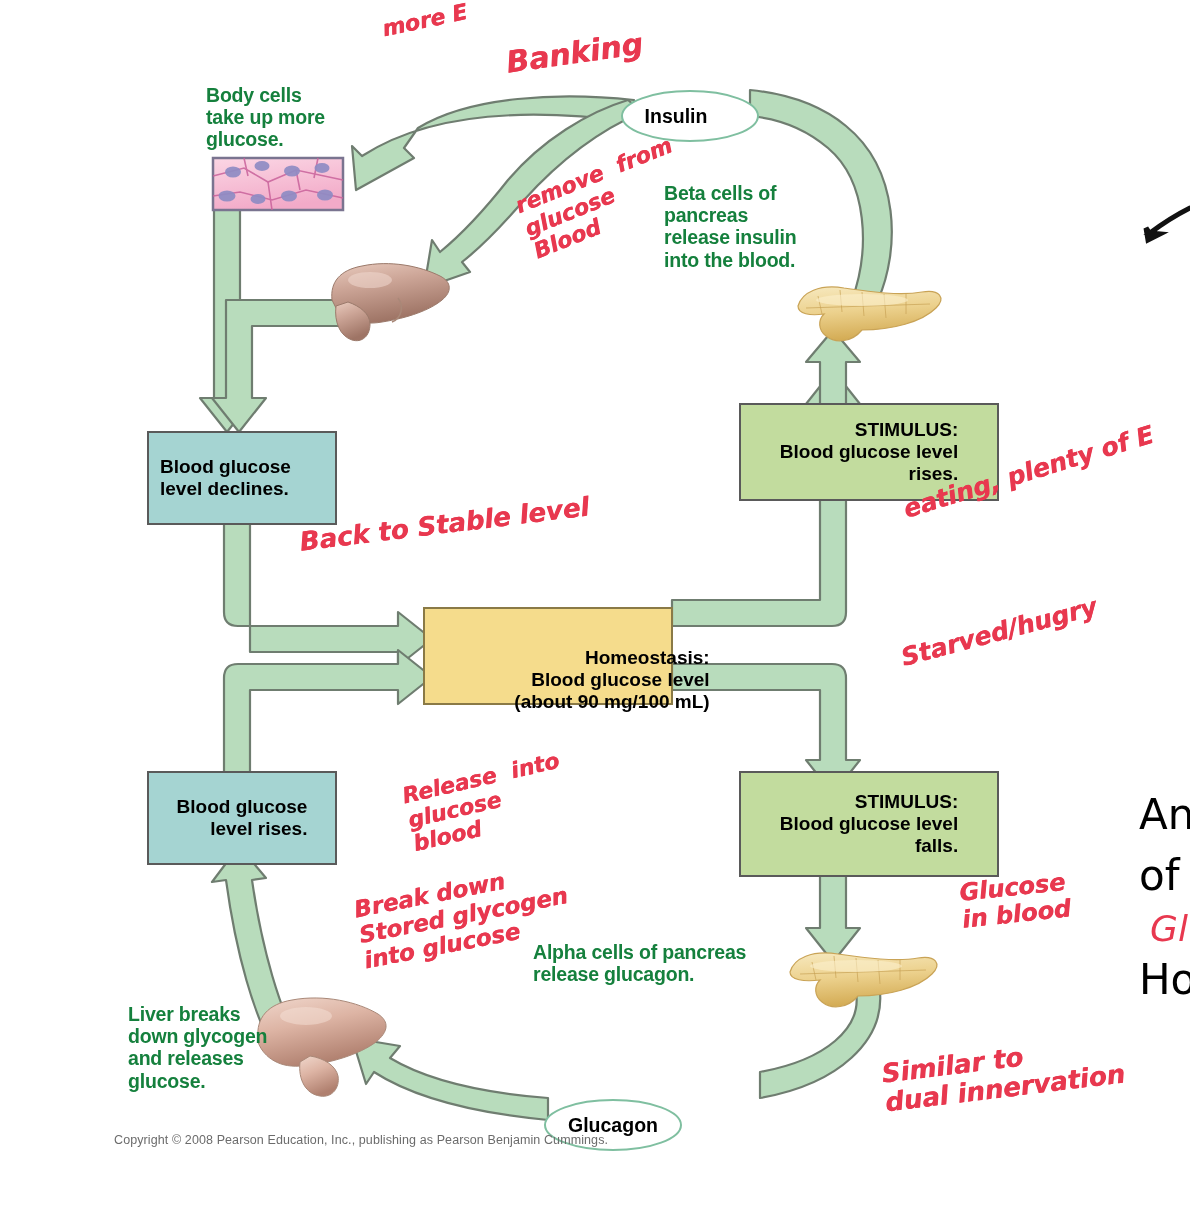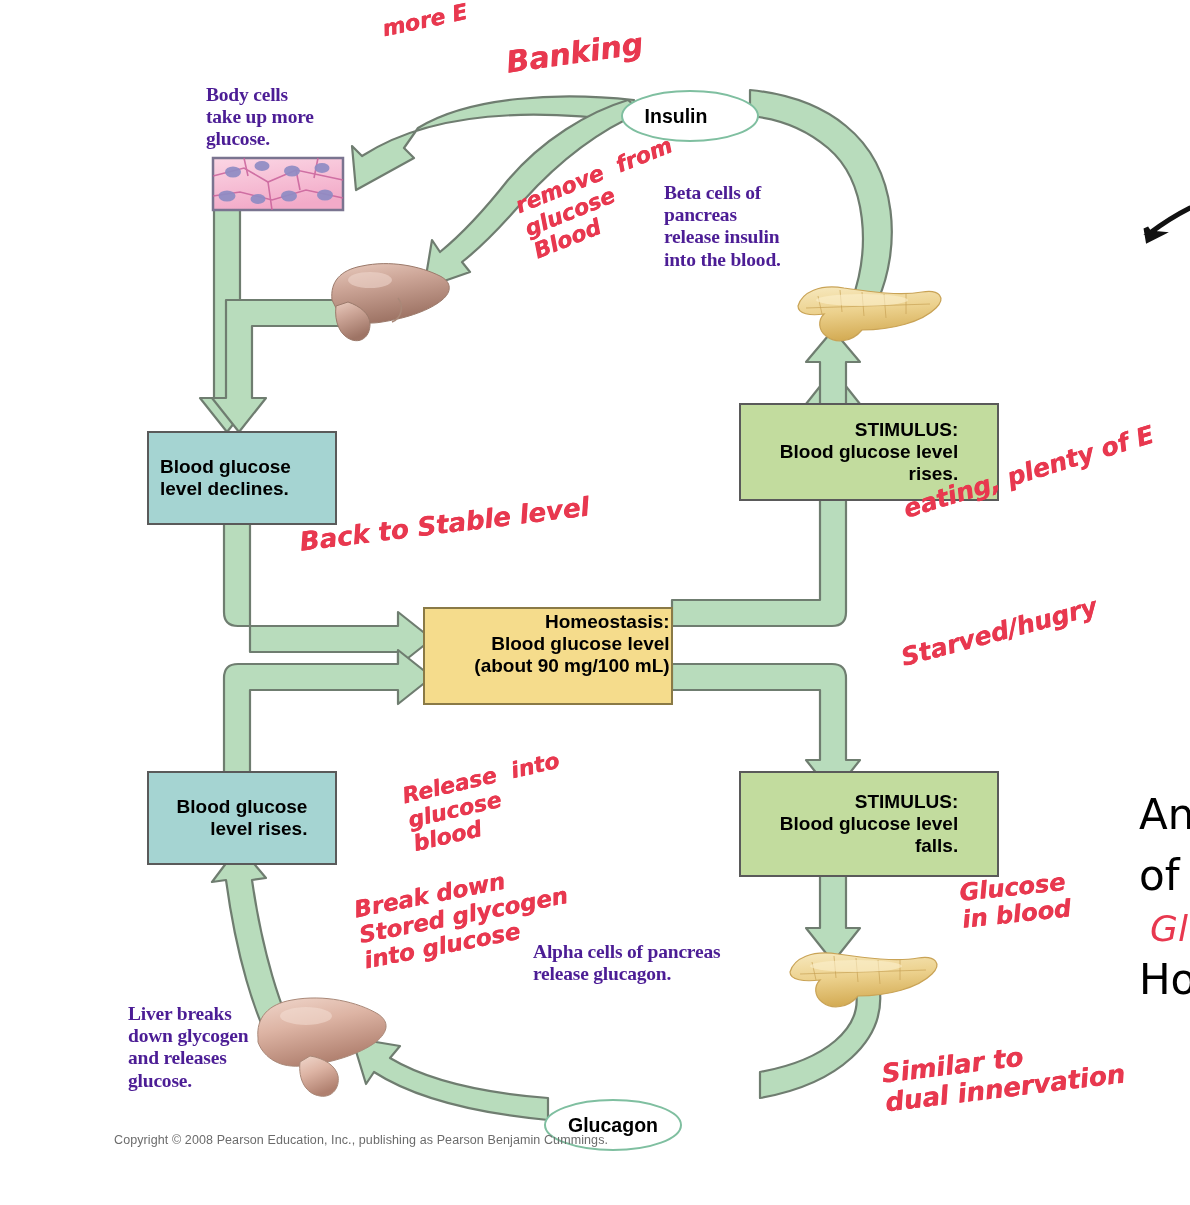--- a/index.html
+++ b/index.html
@@ -1,22 +1,22 @@
 <!DOCTYPE html>
 <html><head>
 <meta charset="utf-8">
 <style>
   html,body{margin:0;padding:0;background:#ffffff;}
   body{width:1190px;height:1205px;position:relative;overflow:hidden;
        font-family:"Liberation Sans", sans-serif;}
   #stage{position:absolute;left:0;top:0;width:1190px;height:1205px;}
   svg#diagram{position:absolute;left:0;top:0;width:1190px;height:1205px;}
 
-  .lbl{position:absolute;font-weight:bold;color:#4c1d95;line-height:1.14;
-       font-family:Liberation Serif, serif;letter-spacing:-0.2px;}
+  .lbl{position:absolute;font-weight:bold;color:#15803d;line-height:1.14;
+       font-family:Liberation Sans, sans-serif;letter-spacing:-0.2px;}
   .lbl.t19{font-size:19.5px;}
 
   .boxlabel{position:absolute;display:flex;align-items:center;
             justify-content:center;text-align:right;font-weight:bold;
             font-size:19px;line-height:1.16;color:#000;pointer-events:none;}
   .boxlabel.left{justify-content:flex-start;text-align:left;padding-left:12px;}
 
   .capsule-label{position:absolute;font-weight:bold;font-size:19.5px;
                  color:#000;text-align:center;}
 
@@ -230,21 +230,21 @@
 
     <path d="M1190 208 C 1178 214, 1162 224, 1150 233 L1160 234 L1148 240 L1146 228 L1150 234" stroke="#111" stroke-width="5" fill="none" stroke-linecap="round"></path>
   </svg>
 
   <div class="boxlabel left" style="left:148px;top:432px;width:188px;height:92px;white-space:pre-line;">Blood glucose
 level declines.</div>
 
   <div class="boxlabel" style="left:148px;top:772px;width:188px;height:92px;white-space:pre-line;">Blood glucose
 level rises.</div>
 
-  <div class="boxlabel" style="left:424px;top:596px;width:296px;height:96px;white-space:pre-line;">Homeostasis:
+  <div class="boxlabel" style="left:424px;top:632px;width:296px;height:96px;white-space:pre-line;padding-left:40px;">Homeostasis:
 Blood glucose level
 (about 90 mg/100 mL)</div>
 
   <div class="boxlabel" style="left:740px;top:404px;width:258px;height:96px;white-space:pre-line;">STIMULUS:
 Blood glucose level
 rises.</div>
 
   <div class="boxlabel" style="left:740px;top:772px;width:258px;height:104px;white-space:pre-line;">STIMULUS:
 Blood glucose level
 falls.</div>

